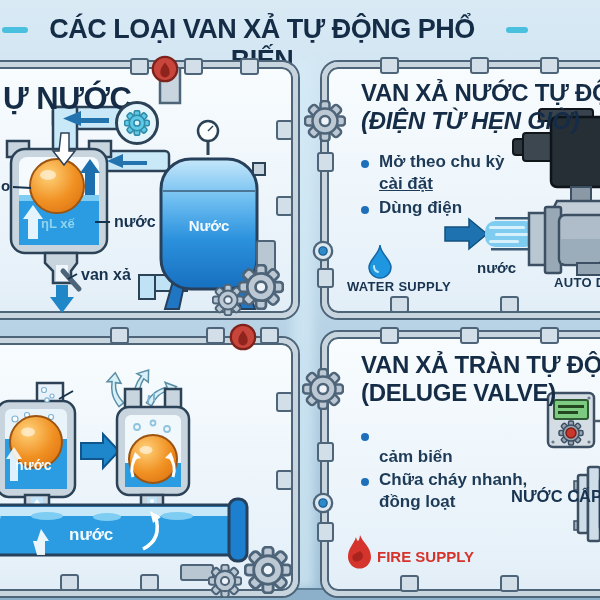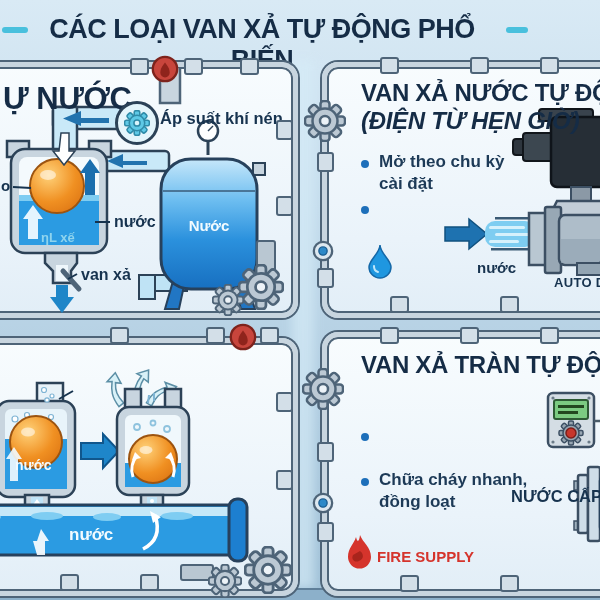--- a/index.html
+++ b/index.html
@@ -137,24 +137,23 @@
         <line x1="56" y1="120" x2="74" y2="121" stroke="#16334e" stroke-width="2"></line>
         <line x1="138" y1="155" x2="153" y2="155" stroke="#16334e" stroke-width="2"></line>
         <line x1="120" y1="207" x2="111" y2="212" stroke="#16334e" stroke-width="2"></line>
       </svg>
       <div class="abs cut-title" style="left:46px;top:14px;">Ự NƯỚC</div>
       <div class="abs gear-circle" style="left:158px;top:34px;">
         <svg width="26" height="26" style="--gf:#5ec9e6;--gs:#2f8ba8;--gh:#d9f4fb">
             <use href="#gear"></use>
           </svg>
       </div>
-      <div class="abs lbl" style="left:203px;top:42px;font-size:16.5px;">Áp suất khí nén</div>
       <div class="abs lbl-sm" style="left:44px;top:110px;">o</div>
       <div class="abs lbl" style="left:157px;top:146px;">nước</div>
-      <div class="abs watermark" style="left:84px;top:163px;">ηL xế</div>
+      <div class="abs watermark" style="left:84px;top:149px;">ηL xế</div>
       <div class="abs lbl" style="left:124px;top:199px;">van xả</div>
       <div class="abs white-lbl" style="left:222px;top:150px;width:60px;text-align:center;font-size:15px;">Nước</div>
     </div>
   </div>
 
   <div class="abs panel" style="left:322px;top:62px;width:330px;height:246px;">
     <div class="panel-inner">
       <svg class="abs" style="left:0;top:0" width="330" height="246" viewBox="0 0 330 246">
 
         <polygon points="118,160 142,160 142,152 160,167 142,182 142,174 118,174" fill="#1e72b0" stroke="#10517f" stroke-width="1.5"></polygon>
@@ -181,22 +180,24 @@
 
         <g>
           <path d="M53,178 C53,186 42,193 42,200 a11,11 0 0 0 22,0 C64,193 53,186 53,178 Z" fill="#1f97e0" stroke="#1468a8" stroke-width="1.5"></path>
           <path d="M47,199 a6,6 0 0 0 4,6" stroke="#bfe6f9" stroke-width="2" fill="none" stroke-linecap="round"></path>
         </g>
       </svg>
       <div class="abs panel-title" style="left:34px;top:12px;">VAN XẢ NƯỚC TỰ ĐỘNG</div>
       <div class="abs panel-title" style="left:34px;top:40px;font-style:italic;">(ĐIỆN TỪ HẸN GIỜ)</div>
       <div class="abs bullet-dot" style="left:34px;top:93px;"></div>
       <div class="abs bullet-text" style="left:52px;top:85px;">Mở theo chu kỳ</div>
-      <div class="abs bullet-text" style="left:52px;top:107px;">cài đặt</div>
+      <div class="abs bullet-text" style="left:52px;top:107px;text-decoration:underline;">cài đặt</div>
       <div class="abs bullet-dot" style="left:34px;top:139px;"></div>
+      <div class="abs bullet-text" style="left:52px;top:131px;">Dùng điện</div>
+      <div class="abs lbl-caps" style="left:20px;top:212px;">WATER SUPPLY</div>
       <div class="abs lbl-sm" style="left:150px;top:192px;">nước</div>
       <div class="abs lbl-caps" style="left:227px;top:208px;">AUTO DRAIN</div>
     </div>
   </div>
 
   <div class="abs panel" style="left:-48px;top:338px;width:336px;height:248px;">
     <div class="panel-inner">
       <svg class="abs" style="left:0;top:0" width="336" height="248" viewBox="0 0 336 248">
 
         <g fill="#d8f1f8" stroke="#5c8fa6" stroke-width="1.5">
@@ -308,21 +309,23 @@
           <rect x="261" y="130" width="12" height="74" rx="2" fill="#cfdde8" stroke="#3c4f63" stroke-width="2.5"></rect>
           <rect x="273" y="138" width="44" height="58" rx="6" fill="url(#bvG)" stroke="#27415c" stroke-width="2.5"></rect>
         </g>
 
         <g>
           <path d="M33,198 C36,206 44,210 44,220 a11.5,11.5 0 0 1 -23,0 C21,211 27,207 29,200 C30,205 32,206 33,198 Z" fill="#d5342c"></path>
           <path d="M33,214 c4,3 4,8 -1,10 c-5,2 -8,-2 -6,-6" fill="#a8241c"></path>
         </g>
       </svg>
       <div class="abs panel-title" style="left:34px;top:14px;">VAN XẢ TRÀN TỰ ĐỘNG</div>
+      <div class="abs panel-title" style="left:34px;top:42px;">(DELUGE VALVE)</div>
       <div class="abs bullet-dot" style="left:34px;top:96px;"></div>
+      <div class="abs bullet-text" style="left:52px;top:110px;">cảm biến</div>
       <div class="abs bullet-dot" style="left:34px;top:141px;"></div>
       <div class="abs bullet-text" style="left:52px;top:155px;">đồng loạt</div>
       <div class="abs bullet-text" style="left:52px;top:133px;">Chữa cháy nhanh,</div>
       <div class="abs lbl" style="left:184px;top:150px;font-weight:800;font-size:16.5px;">NƯỚC CẤP</div>
       <div class="abs fire-text" style="left:50px;top:211px;">FIRE SUPPLY</div>
     </div>
   </div>
 
   <div class="abs coupling" style="left:130px;top:58px;"></div>
   <svg class="abs" style="left:150px;top:54px;" width="30" height="30">

